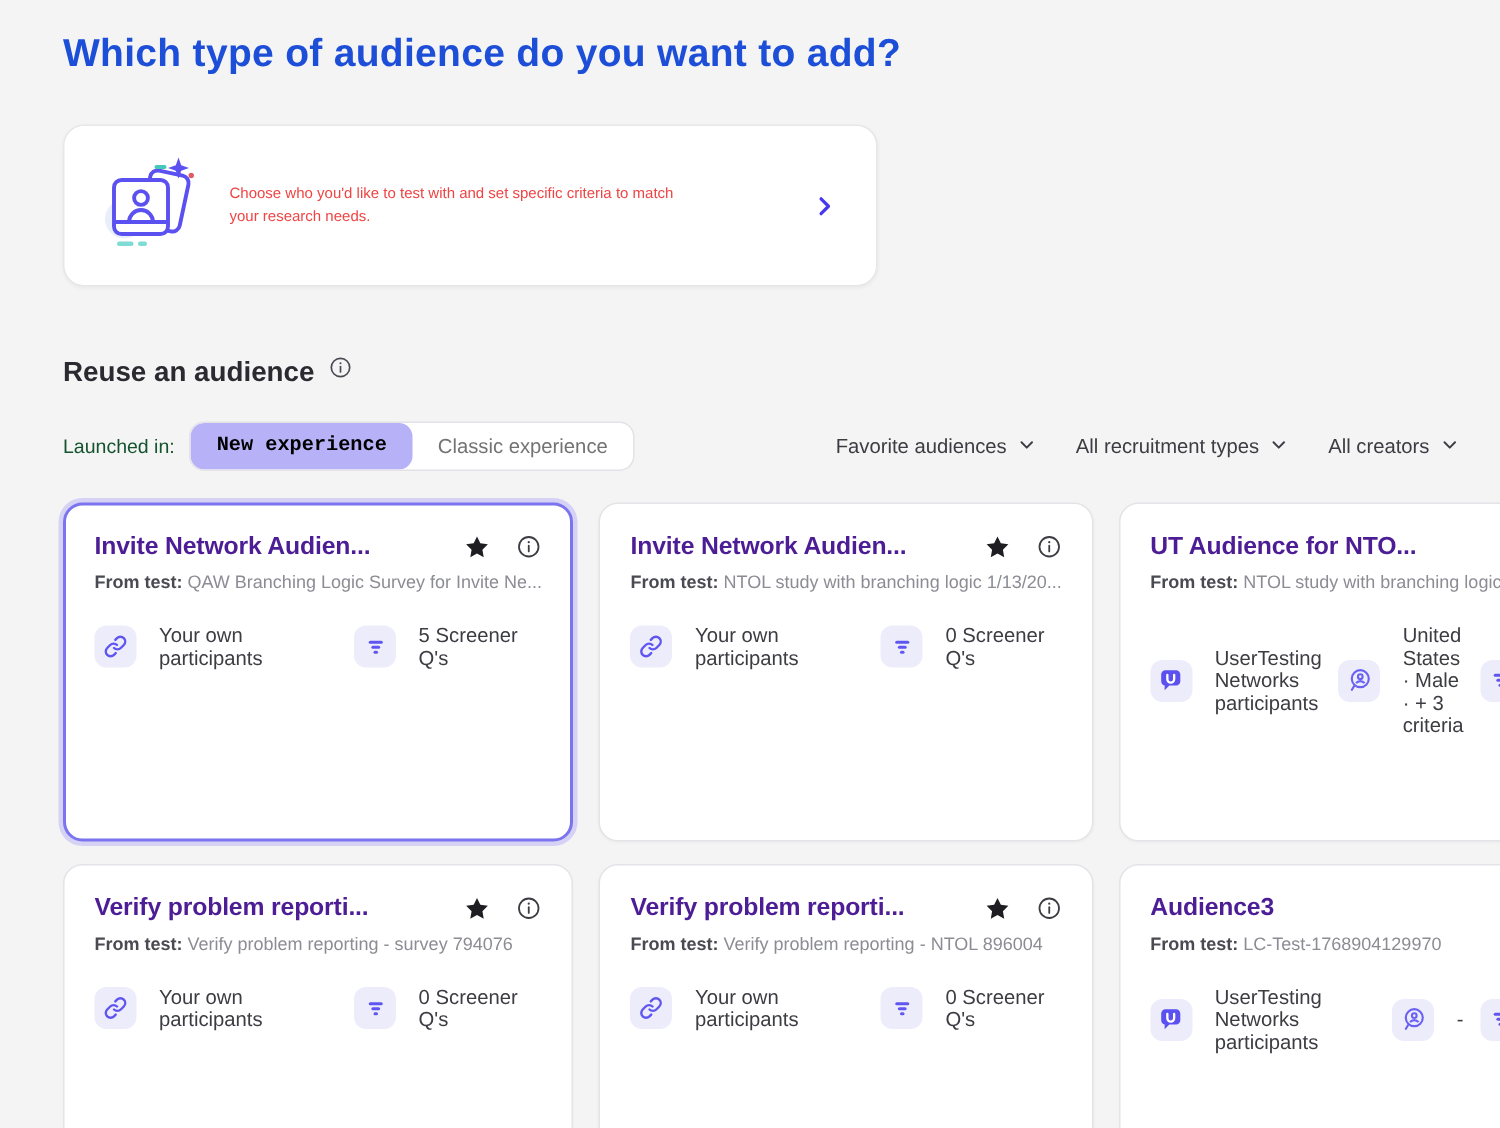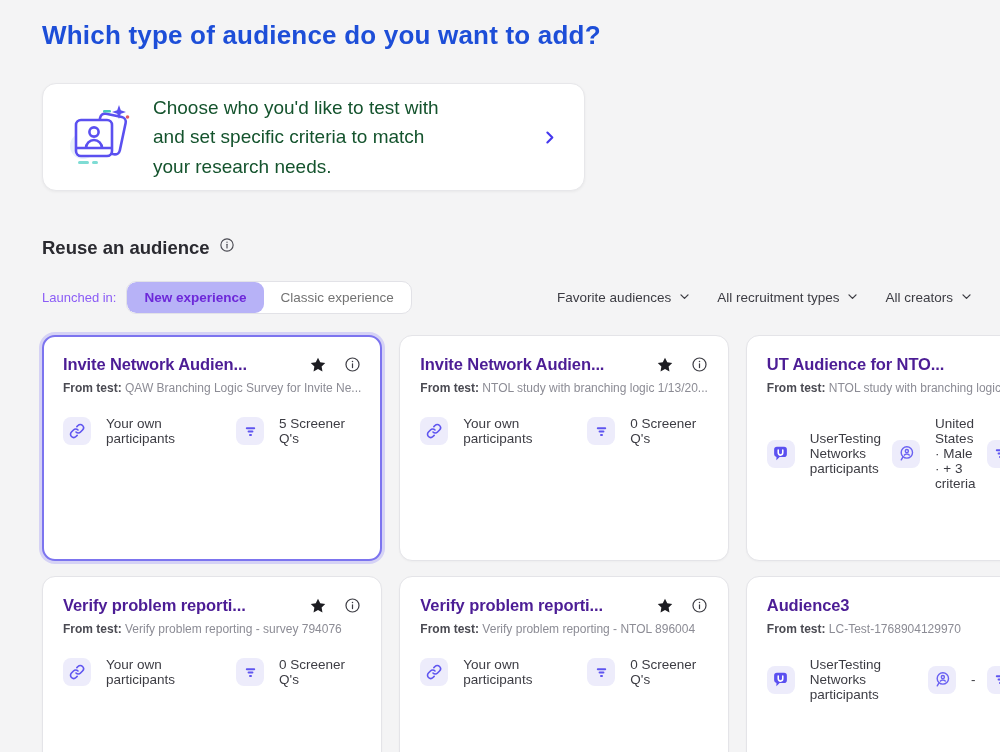--- a/index.html
+++ b/index.html
@@ -17,35 +17,35 @@
   
   .new-card {
     margin-top:32px; width:543px; height:108px;
     background:#fff; border:1px solid #e7e7ea; border-radius:14px;
     box-shadow:0 1px 3px rgba(0,0,0,.05);
     display:flex; align-items:center; padding:0 26px 0 16px; cursor:pointer;
   }
   .na-illustration { width:80px; flex:0 0 80px; display:flex; justify-content:center; }
   .na-text { flex:1; margin-left:14px; }
   .na-title { font-size:16px; font-weight:bold; color:#26262c; margin-bottom:7px; }
-  .na-desc { font-size:19px; color:#14532d; line-height:1.55; max-width:312px; }
+  .na-desc { font-size:10px; color:#ef4444; line-height:1.55; max-width:312px; }
   .na-chevron { margin-left:auto; display:flex; }
 
   
   .section-head { margin-top:46px; display:flex; gap:9px; }
   .section-title { font-size:18.5px; font-weight:bold; color:#2a2a30; }
   .section-info { display:flex; cursor:pointer; }
 
   
   .filter-row { margin-top:22px; display:flex; align-items:center; justify-content:space-between; }
   .fr-left { display:flex; align-items:center; gap:10px; }
-  .launched-label { font-size:13px; color:#8b5cf6; }
+  .launched-label { font-size:13px; color:#14532d; }
   .seg { display:flex; background:#fff; border:1px solid #e2e2e7; border-radius:10px; overflow:hidden; }
   .seg-opt { font-size:13.5px; padding:8px 17px; color:#737373; cursor:pointer; border-radius:9px; white-space:nowrap; }
-  .seg-opt.selected { background:#b7b2f7; color:#6d28d9; font-weight:bold; }
+  .seg-opt.selected { background:#b7b2f7; color:#000000; font-weight:bold;font-family:Liberation Mono, monospace; }
   .fr-right { display:flex; align-items:center; gap:26px; }
   .filter-dd { display:flex; align-items:center; gap:7px; font-size:13.5px; color:#3c3c43; cursor:pointer; white-space:nowrap; }
 
   
   .cards { margin-top:21px; display:grid; grid-template-columns:repeat(3,1fr); gap:15px 17px; }
   .aud-card {
     height:226px; background:#fff; border:1px solid #e4e4e8; border-radius:13px;
     padding:19px 20px; box-shadow:0 1px 2px rgba(0,0,0,.03); cursor:pointer;
   }
   .aud-card.selected {

